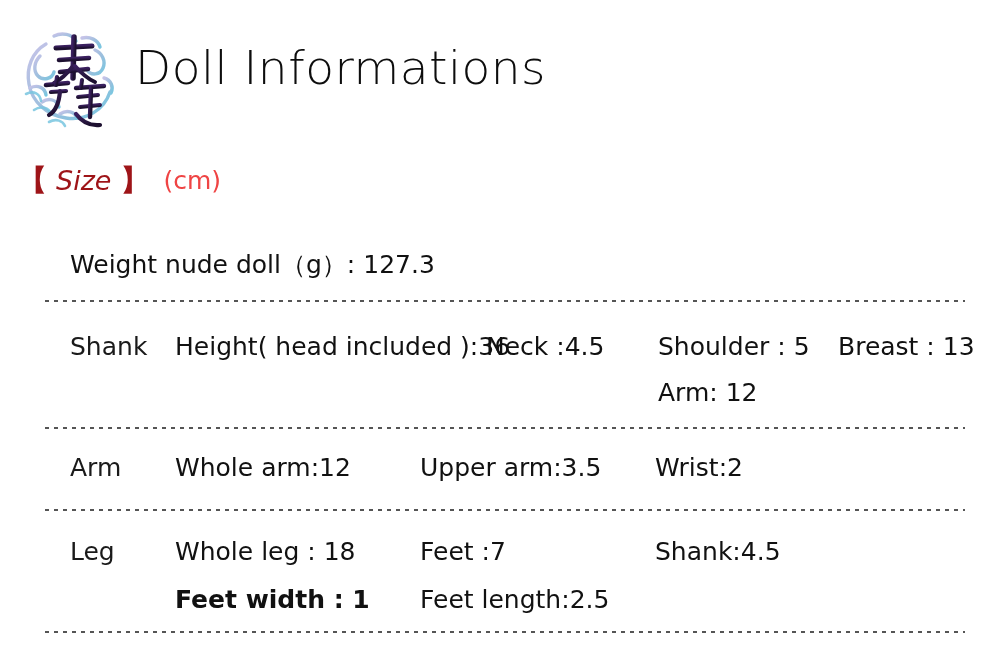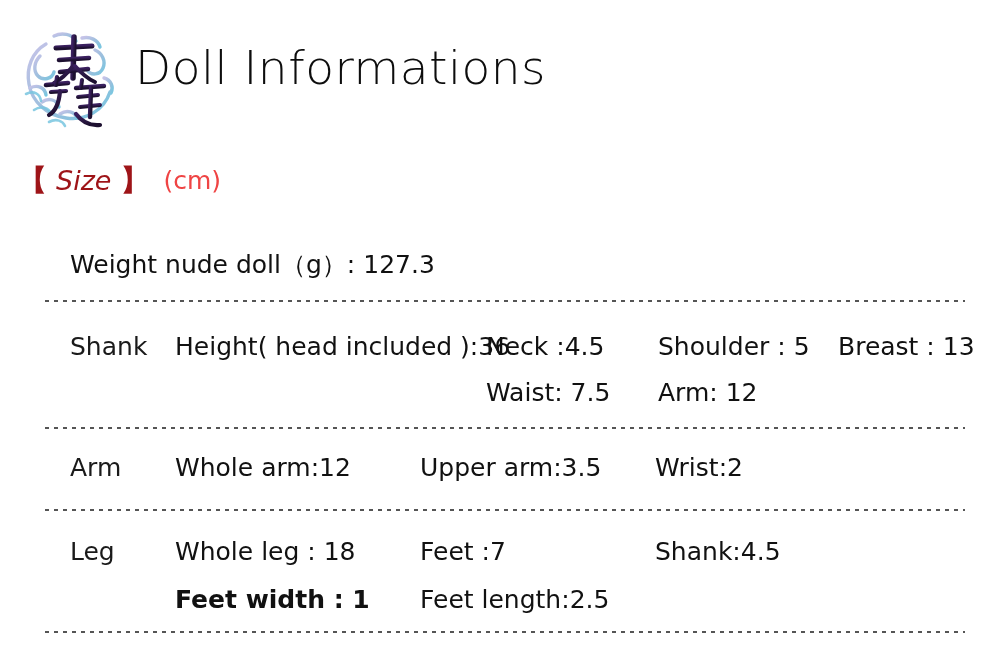--- a/index.html
+++ b/index.html
@@ -221,21 +221,20 @@
   <div class="spec-row row-weight">
     <span class="cell c-weight">Weight  nude doll（g）: 127.3</span>
   </div>
 
   <div class="divider"></div>
 
   <div class="spec-row row-body">
     <span class="cell row-label c-label">Shank</span>
     <span class="cell c-h1">Height( head included ):36</span>
     <span class="cell c-neck">Neck :4.5</span>
-    <span class="cell c-waist">Waist: 7.5</span>
     <span class="cell c-shld">Shoulder : 5</span>
     <span class="cell c-arm">Arm: 12</span>
     <span class="cell c-breast">Breast : 13</span>
   </div>
 
   <div class="divider"></div>
 
   <div class="spec-row row-arm">
     <span class="cell row-label c-label">Arm</span>
     <span class="cell c-whole">Whole arm:12</span>

